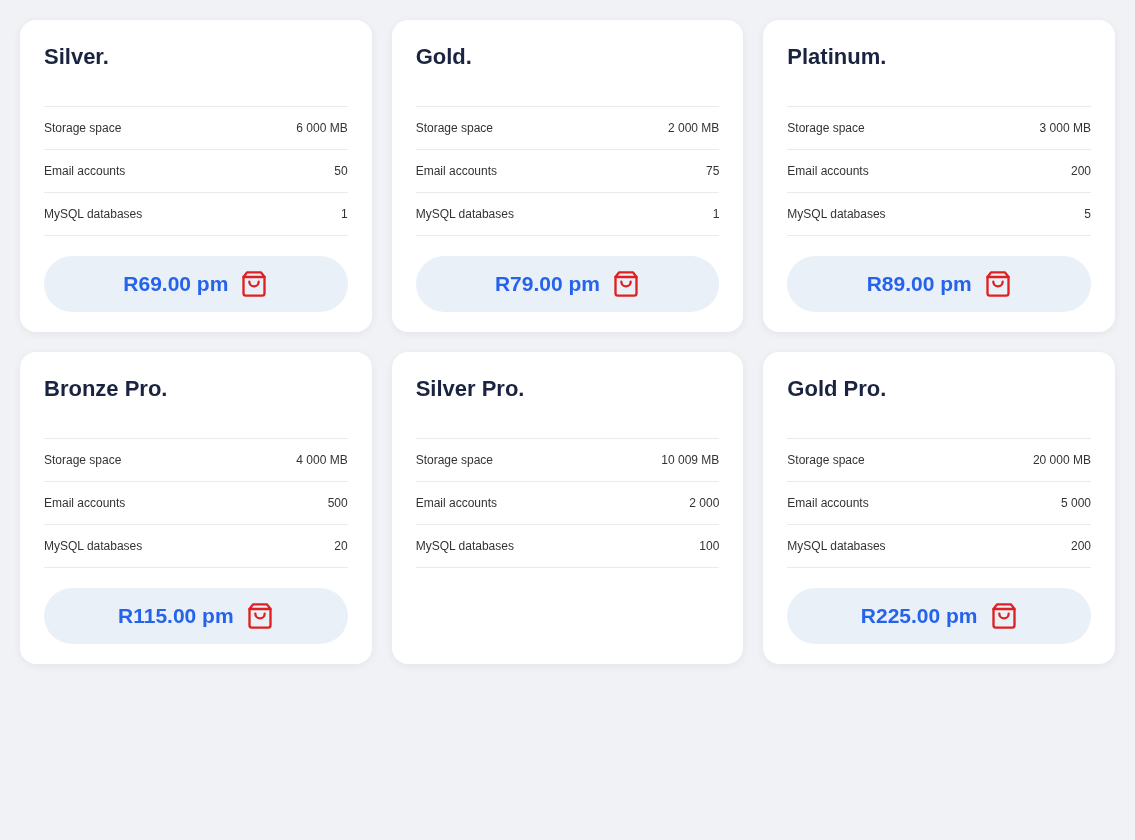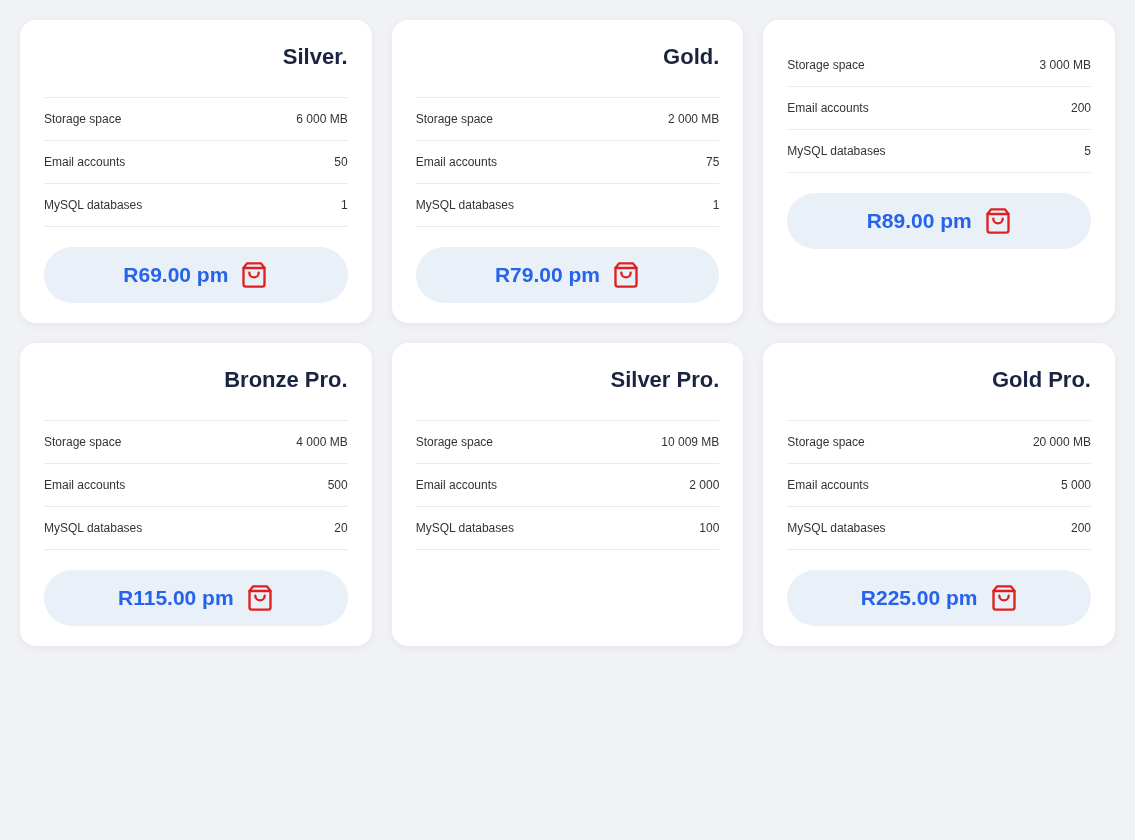--- a/index.html
+++ b/index.html
@@ -22,22 +22,22 @@
       padding: 24px 24px 20px 24px;
       box-shadow: 0 2px 8px rgba(0,0,0,0.06);
       display: flex;
       flex-direction: column;
       gap: 0;
     }
     .card-title {
       font-size: 22px;
       font-weight: 800;
       color: #1a2340;
-      text-align: right;
-      padding-bottom: 27px;
+      text-align: left;
+      padding-bottom: 36px;
       border-bottom: 1.5px solid #e8eaf0;
     }
     .feature-row {
       display: flex;
       justify-content: space-between;
       align-items: center;
       padding: 14px 0;
       border-bottom: 1.5px solid #e8eaf0;
       font-size: 12px;
       color: #1a2340;
@@ -113,20 +113,21 @@
       <button class="price-btn">
         <span class="price-text">R79.00 pm</span>
         <svg viewBox="0 0 24 24" width="28" height="28" fill="none">
       <path d="M6 2L3 6v14a2 2 0 002 2h14a2 2 0 002-2V6l-3-4z" stroke="#e02020" stroke-width="2" stroke-linecap="round" stroke-linejoin="round" fill="none"></path>
       <line x1="3" y1="6" x2="21" y2="6" stroke="#e02020" stroke-width="2" stroke-linecap="round"></line>
       <path d="M16 10a4 4 0 01-8 0" stroke="#e02020" stroke-width="2" stroke-linecap="round" stroke-linejoin="round" fill="none"></path>
     </svg>
       </button>
     </div>
     <div class="card">
+      <div class="card-title">Platinum.</div>
       <div class="feature-row">
         <span class="feature-label">Storage space</span>
         <span class="feature-value">3 000 MB</span>
       </div>
       <div class="feature-row">
         <span class="feature-label">Email accounts</span>
         <span class="feature-value">200</span>
       </div>
       <div class="feature-row">
         <span class="feature-label">MySQL databases</span>

